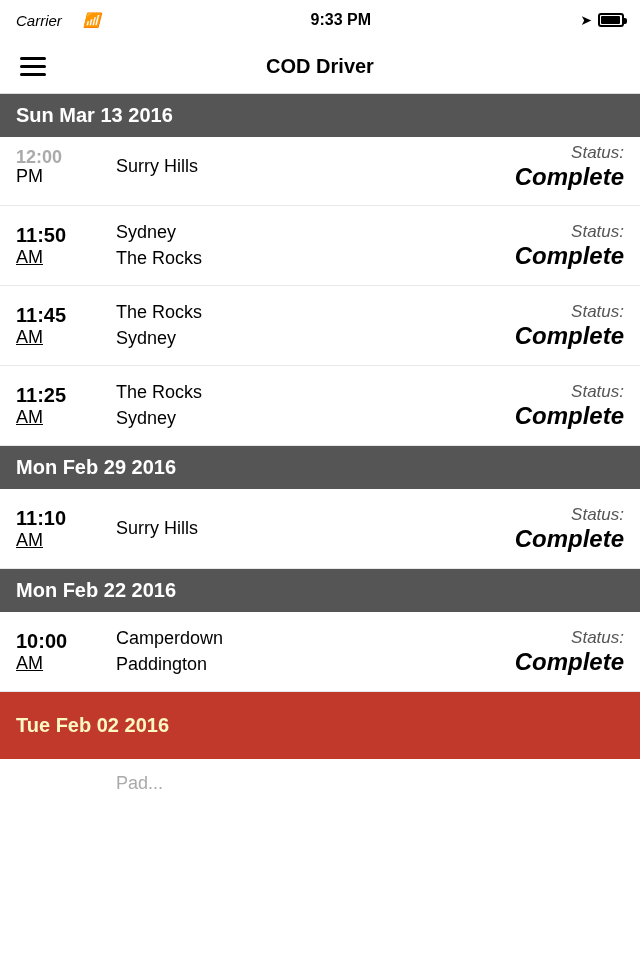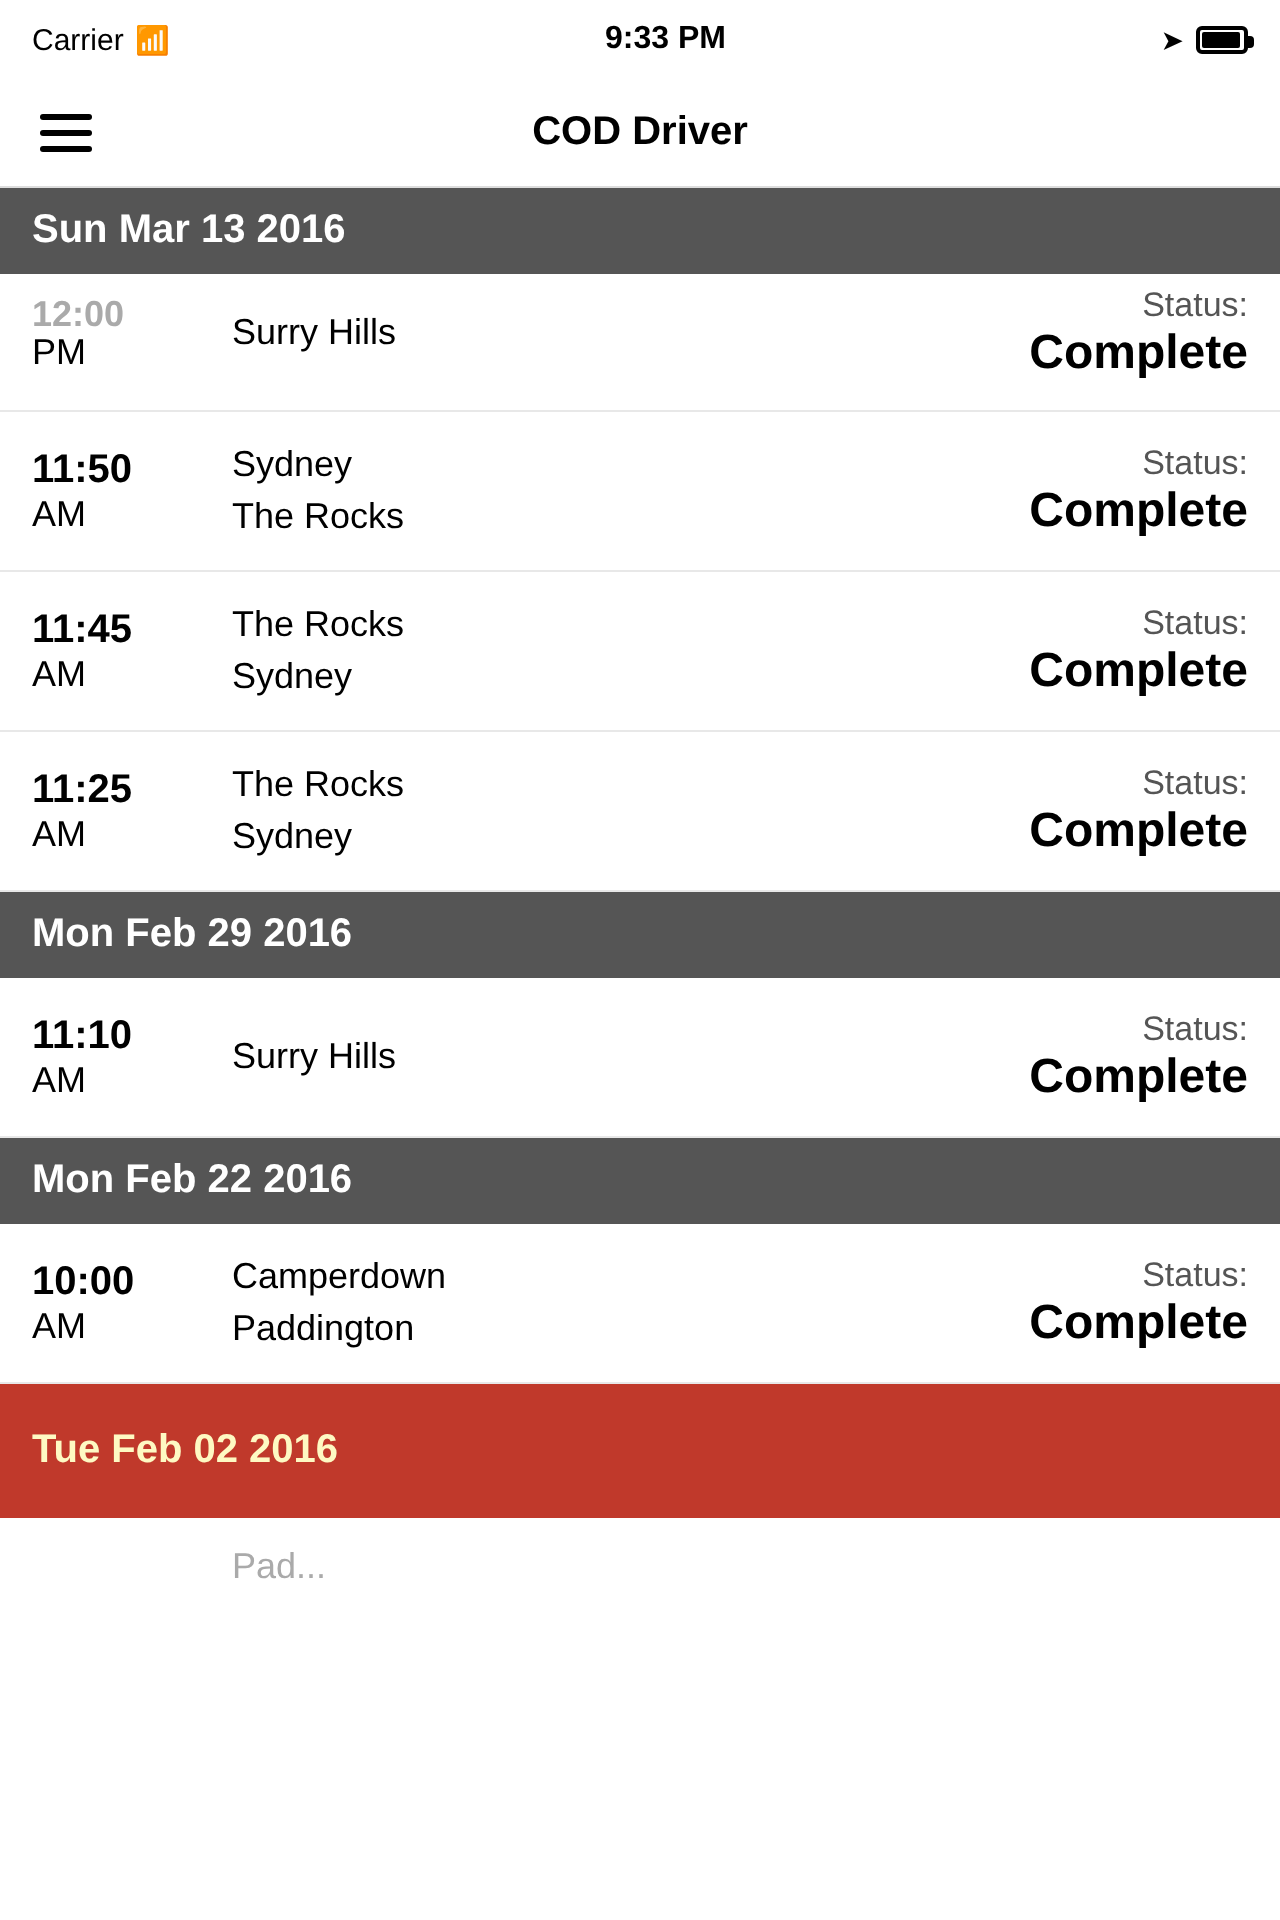--- a/index.html
+++ b/index.html
@@ -16,21 +16,21 @@
     .status-bar {
       display: flex;
       justify-content: space-between;
       align-items: center;
       height: 40px;
       padding: 0 16px;
       background: #fff;
       font-size: 15px;
       font-weight: 500;
     }
-    .status-bar .left { display: flex; align-items: center; gap: 6px; }
+    .status-bar .left { display: flex; align-items: center; gap: 22px; font-style: italic; }
     .status-bar .center { font-weight: 600; font-size: 16px; }
     .status-bar .right { display: flex; align-items: center; gap: 6px; }
     .wifi-icon { font-size: 14px; }
     .battery-icon {
       display: inline-block;
       width: 26px; height: 14px;
       border: 2px solid #000;
       border-radius: 3px;
       position: relative;
     }
@@ -107,33 +107,35 @@
     }
     .trip-time-main {
       font-size: 20px;
       font-weight: 600;
       color: #000;
     }
     .trip-time-ampm {
       font-size: 18px;
       font-weight: 500;
       color: #000;
+      text-decoration: underline;
     }
     .trip-route {
       flex: 1;
       padding: 0 10px;
     }
     .trip-from, .trip-to {
       font-size: 18px;
       color: #000;
       line-height: 1.4;
     }
     .trip-status {
       text-align: right;
       flex-shrink: 0;
+      font-style: italic;
     }
     .status-label {
       font-size: 17px;
       color: #555;
     }
     .status-value {
       font-size: 24px;
       font-weight: 600;
       color: #000;
     }

